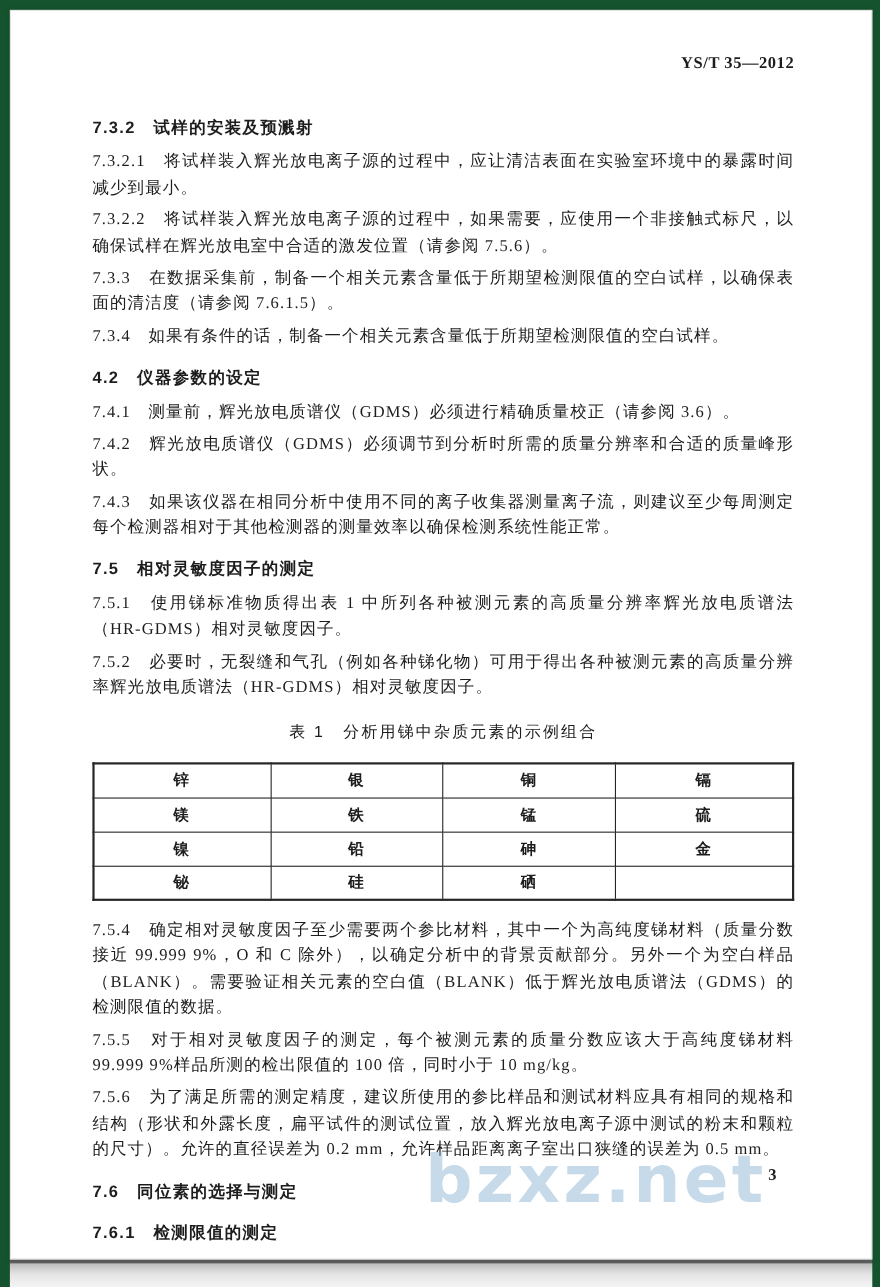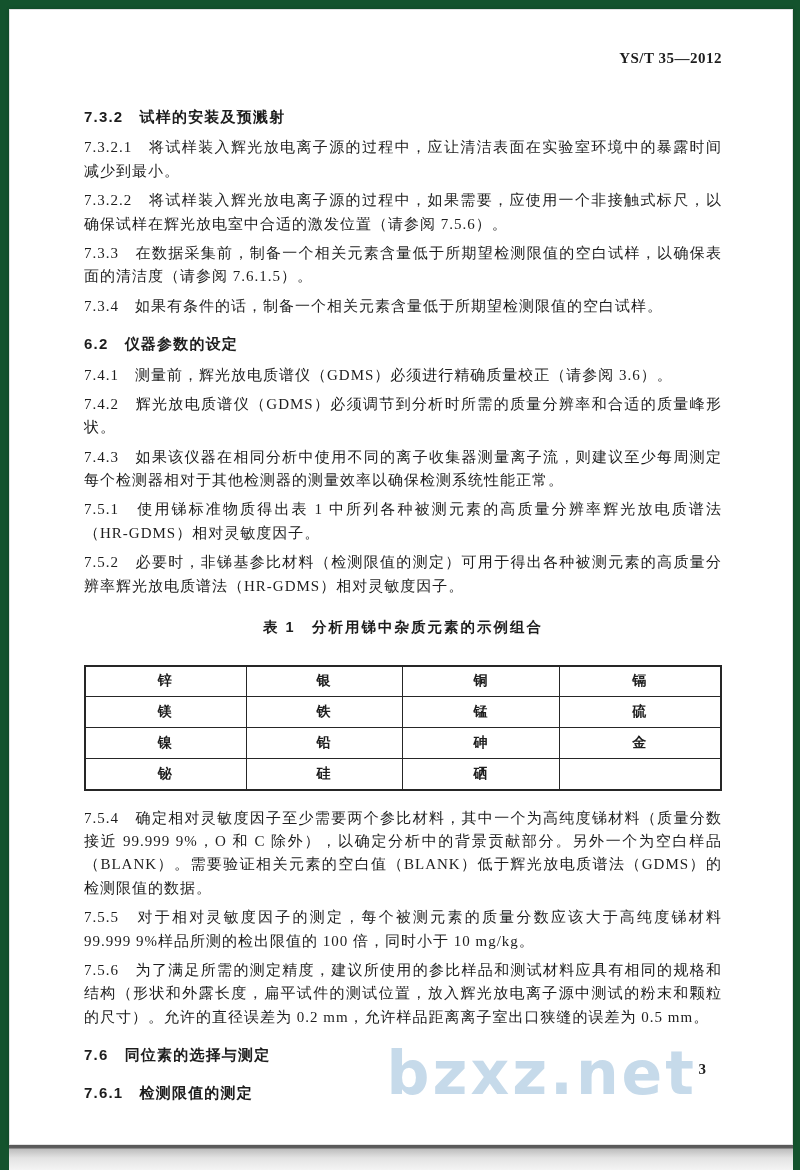--- a/index.html
+++ b/index.html
@@ -43,23 +43,23 @@
   }
   p.block { margin: 6px 0; }
   p.heading {
     font-weight: 700;
     margin: 14px 0 8px;
     font-family: "Liberation Sans", "DejaVu Sans", sans-serif;
     letter-spacing: 1.2px;
   }
   .table-caption {
     text-align: center;
-    font-weight: 700;
+    font-weight: 400;
     font-size: 14.5px;
-    margin: 18px 0 26px;
+    margin: 18px 0 15px;
     font-family: "Liberation Sans", "DejaVu Sans", sans-serif;
     letter-spacing: 2px;
   }
   table.elements-table {
     width: 100%;
     border-collapse: collapse;
     border: 2px solid #262626;
     margin: 0 0 16px;
   }
   table.elements-table td {
@@ -107,32 +107,33 @@
           <p class="block heading">7.3.2　试样的安装及预溅射</p>
 
           <p class="block para">7.3.2.1　将试样装入辉光放电离子源的过程中，应让清洁表面在实验室环境中的暴露时间减少到最小。</p>
 
           <p class="block para">7.3.2.2　将试样装入辉光放电离子源的过程中，如果需要，应使用一个非接触式标尺，以确保试样在辉光放电室中合适的激发位置（请参阅 7.5.6）。</p>
 
           <p class="block para">7.3.3　在数据采集前，制备一个相关元素含量低于所期望检测限值的空白试样，以确保表面的清洁度（请参阅 7.6.1.5）。</p>
 
           <p class="block para">7.3.4　如果有条件的话，制备一个相关元素含量低于所期望检测限值的空白试样。</p>
 
-          <p class="block heading">6.2　仪器参数的设定</p>
+          <p class="block heading">4.2　仪器参数的设定</p>
 
           <p class="block para">7.4.1　测量前，辉光放电质谱仪（GDMS）必须进行精确质量校正（请参阅 3.6）。</p>
 
           <p class="block para">7.4.2　辉光放电质谱仪（GDMS）必须调节到分析时所需的质量分辨率和合适的质量峰形状。</p>
 
           <p class="block para">7.4.3　如果该仪器在相同分析中使用不同的离子收集器测量离子流，则建议至少每周测定每个检测器相对于其他检测器的测量效率以确保检测系统性能正常。</p>
 
+          <p class="block heading">7.5　相对灵敏度因子的测定</p>
 
           <p class="block para">7.5.1　使用锑标准物质得出表 1 中所列各种被测元素的高质量分辨率辉光放电质谱法（HR-GDMS）相对灵敏度因子。</p>
 
-          <p class="block para">7.5.2　必要时，非锑基参比材料（检测限值的测定）可用于得出各种被测元素的高质量分辨率辉光放电质谱法（HR-GDMS）相对灵敏度因子。</p>
+          <p class="block para">7.5.2　必要时，无裂缝和气孔（例如各种锑化物）可用于得出各种被测元素的高质量分辨率辉光放电质谱法（HR-GDMS）相对灵敏度因子。</p>
         </div>
 
       <p class="table-caption">表 1　分析用锑中杂质元素的示例组合</p>
 
       <table class="elements-table">
         <tbody>
 
             <tr>
               <td>锌</td>
               <td>银</td>

